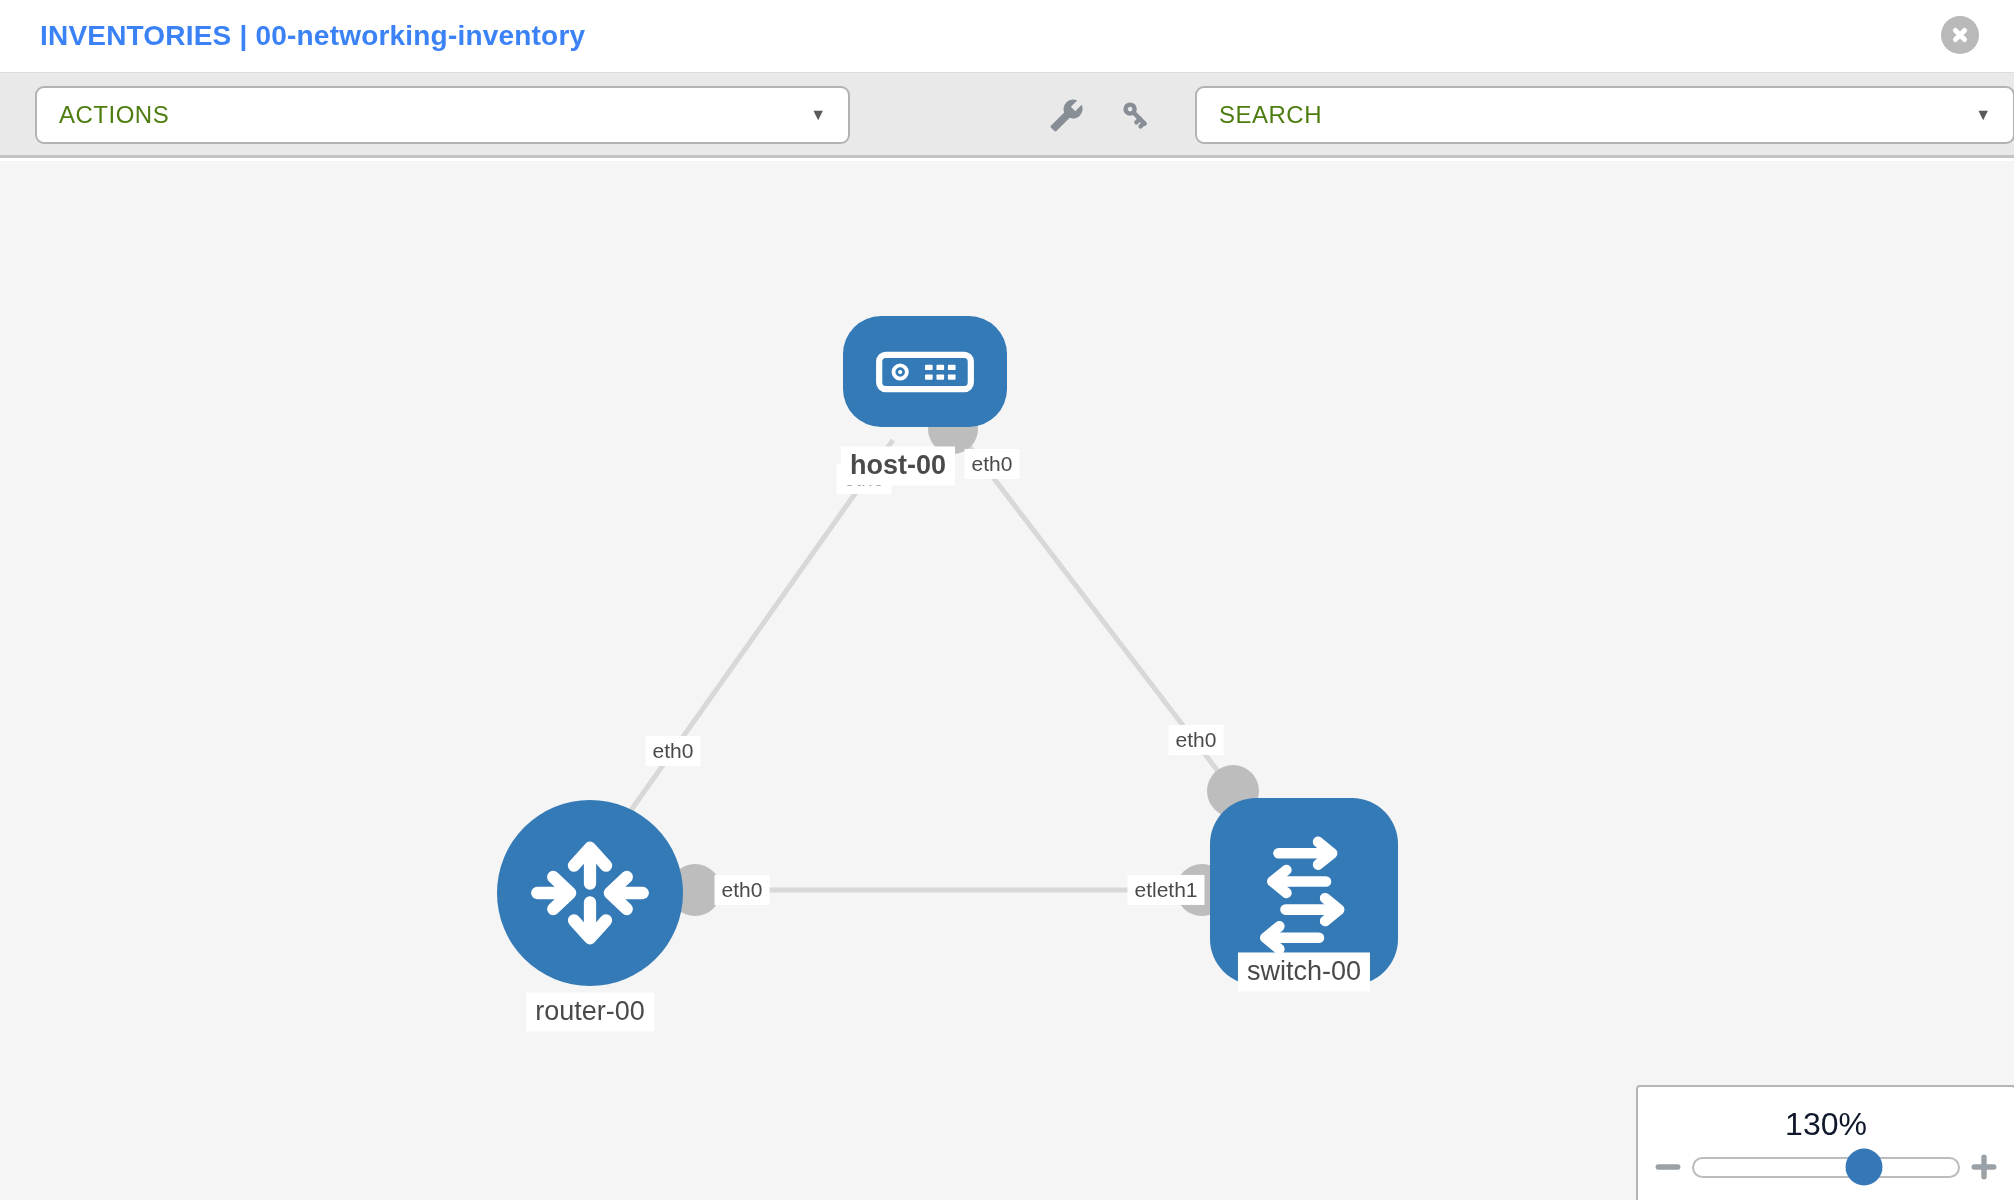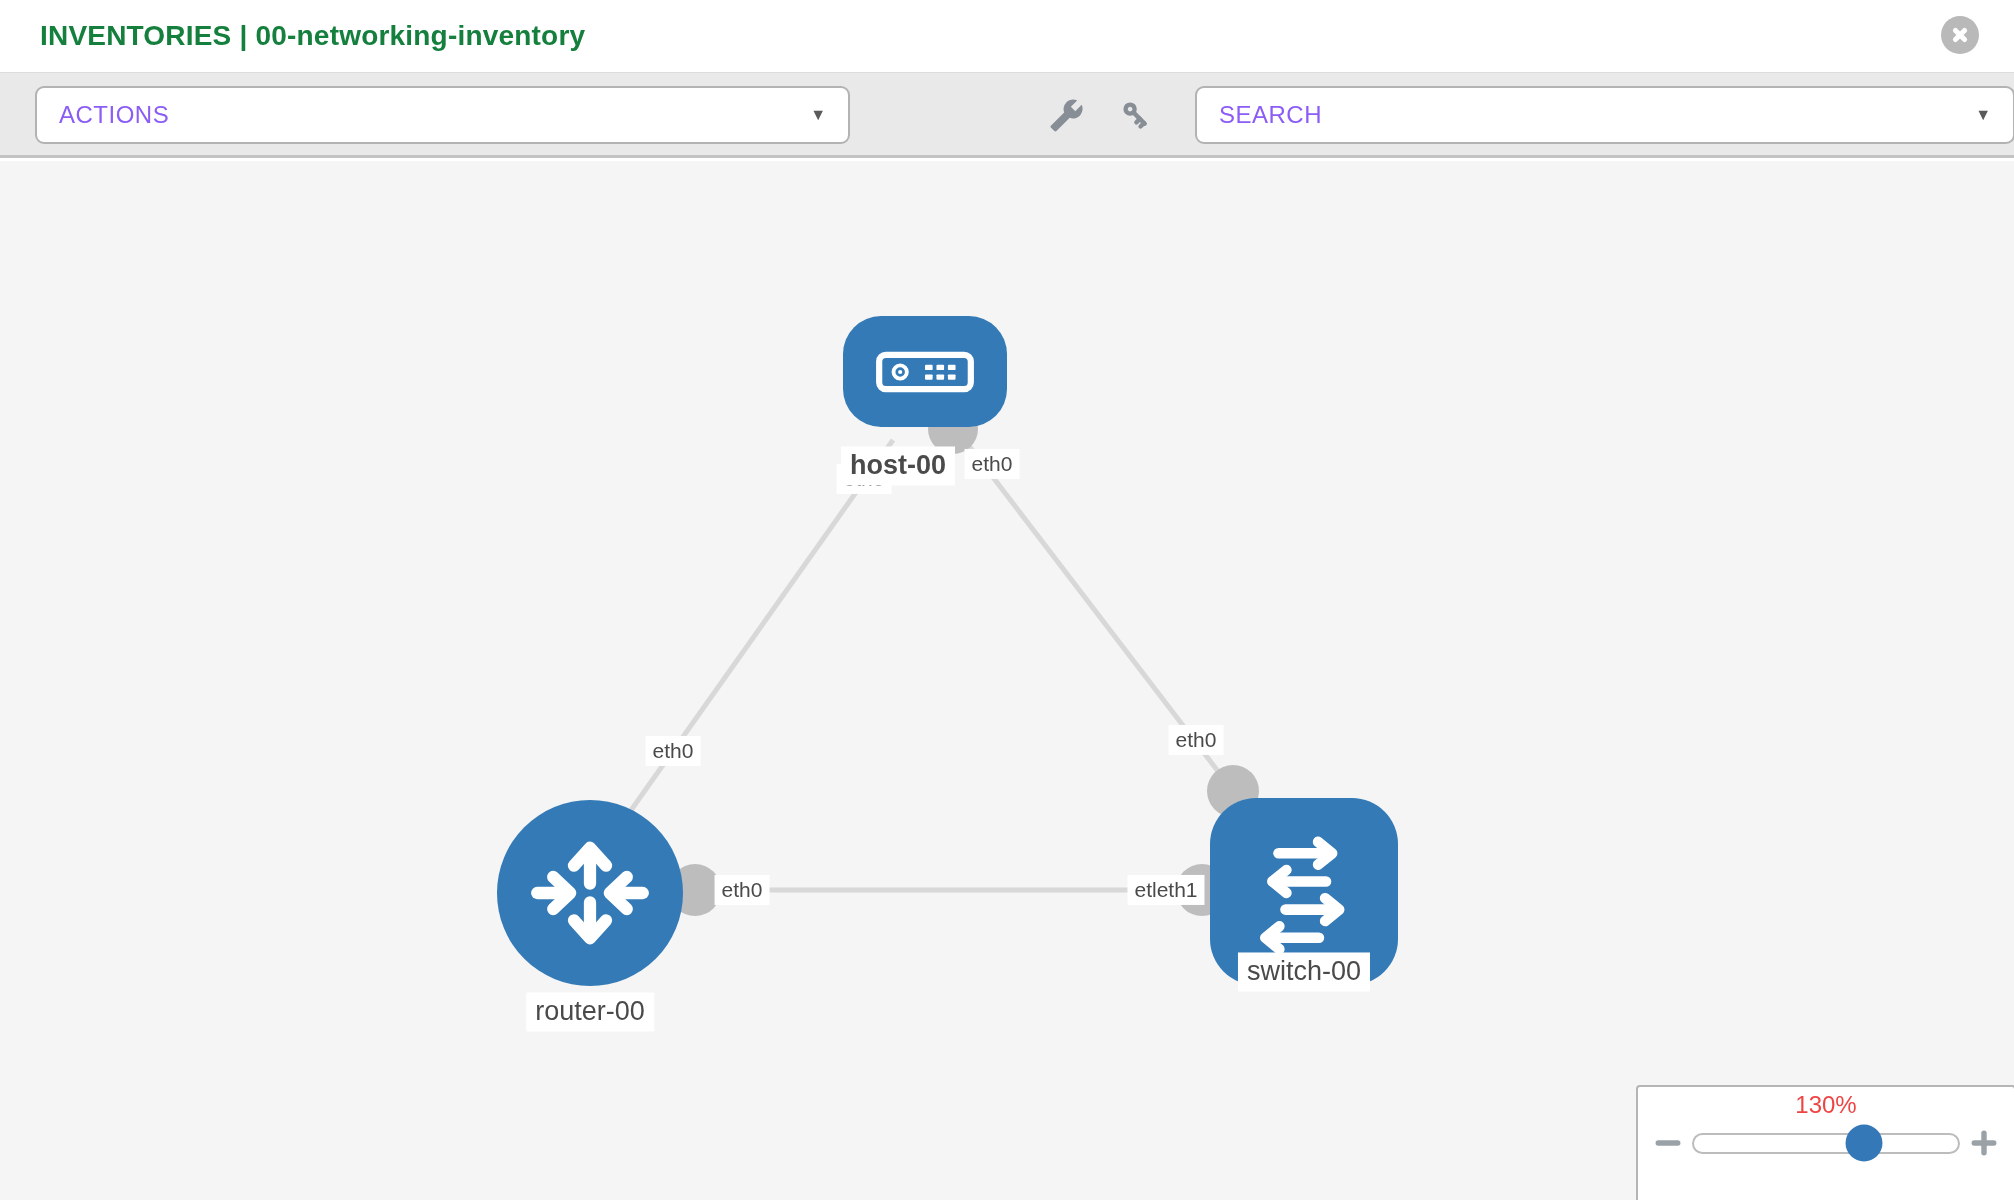--- a/index.html
+++ b/index.html
@@ -2,31 +2,31 @@
 <html><head>
 <meta charset="utf-8">
 <style>
   * { margin:0; padding:0; box-sizing:border-box; }
   html,body { width:2014px; height:1200px; overflow:hidden; background:#fff;
               font-family:"Liberation Sans","DejaVu Sans",sans-serif; }
   #app { position:relative; width:2014px; height:1200px; }
 
   
   .header { position:absolute; left:0; top:0; width:2014px; height:72px; background:#fff; }
-  .title  { position:absolute; left:40px; top:20px; font-size:28px; font-weight:700; color:#15803d; letter-spacing:.2px; }
+  .title  { position:absolute; left:40px; top:20px; font-size:28px; font-weight:700; color:#3b82f6; letter-spacing:.2px; }
   .close-btn { position:absolute; left:1941px; top:16px; width:38px; height:38px; border-radius:50%;
                background:#b9b9b9; display:flex; align-items:center; justify-content:center; cursor:pointer; }
 
   
   .toolbar { position:absolute; left:0; top:72px; width:2014px; height:86px; background:#e9e9e9;
              border-top:1px solid #dcdcdc; border-bottom:3px solid #c3c3c3; }
   .select-box { position:absolute; top:13px; height:58px; background:#fff; border:2px solid #b3b3b3;
                 border-radius:9px; display:flex; align-items:center; justify-content:space-between;
                 padding:0 22px; cursor:pointer; }
-  .select-box .sel-label { font-size:24px; color:#8b5cf6; letter-spacing:.5px; }
+  .select-box .sel-label { font-size:24px; color:#4d7c0f; letter-spacing:.5px; }
   .select-box .caret { font-size:16px; color:#5a5a5a; }
   .icon-btn { position:absolute; top:20px; width:44px; height:44px; display:flex; align-items:center;
               justify-content:center; cursor:pointer; }
 
   
   .canvas { position:absolute; left:0; top:161px; width:2014px; height:1039px; background:#f5f5f5; }
   .net-svg { position:absolute; left:0; top:0; }
 
   .node { position:absolute; background:#337ab7; display:flex; align-items:center; justify-content:center; cursor:pointer; z-index:2; }
   .node-host   { left:843px; top:316px; width:164px; height:111px; border-radius:38px; }
@@ -34,21 +34,21 @@
   .node-switch { left:1210px; top:798px; width:188px; height:187px; border-radius:46px; }
 
   .chip { position:absolute; transform:translate(-50%,-50%); background:#fff; color:#4a4a4a;
           white-space:nowrap; line-height:1.15; }
   .node-name { font-size:27px; padding:4px 9px; z-index:4; }
   .if-label  { font-size:21px; padding:3px 7px; z-index:3; }
 
   
   .zoom-panel { position:absolute; left:1636px; top:1085px; width:380px; height:130px; background:#fff;
                 border:2px solid #b5b5b5; border-radius:4px; }
-  .zoom-level { text-align:center; margin-top:4px; font-size:24px; color:#ef4444; }
+  .zoom-level { text-align:center; margin-top:19px; font-size:32px; color:#0f172a; }
   .zoom-row { display:flex; align-items:center; justify-content:space-between; padding:0 12px; margin-top:6px; }
   .zoom-btn { width:36px; height:36px; display:flex; align-items:center; justify-content:center; cursor:pointer;
               color:#9aa1a7; font-size:42px; font-weight:700; line-height:1; }
   .slider { position:relative; width:268px; height:21px; background:#fff; border:2px solid #bcbcbc;
             border-radius:11px; cursor:pointer; }
   .slider-thumb { position:absolute; top:50%; left:64.5%; width:37px; height:37px; border-radius:50%;
                   background:#3578b7; transform:translate(-50%,-50%); cursor:grab; }
 </style>
 </head>
 <body>

